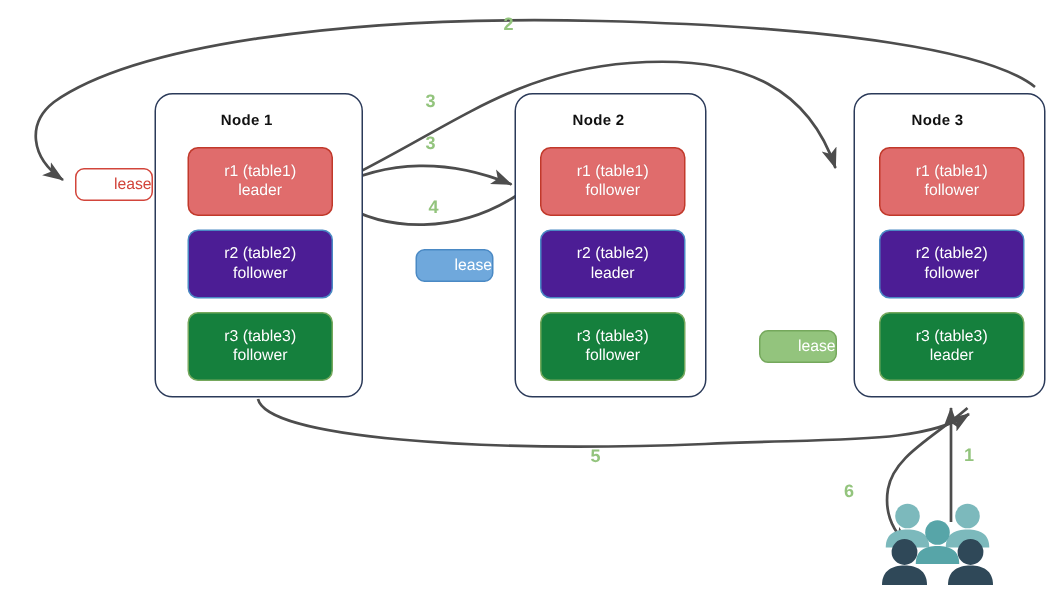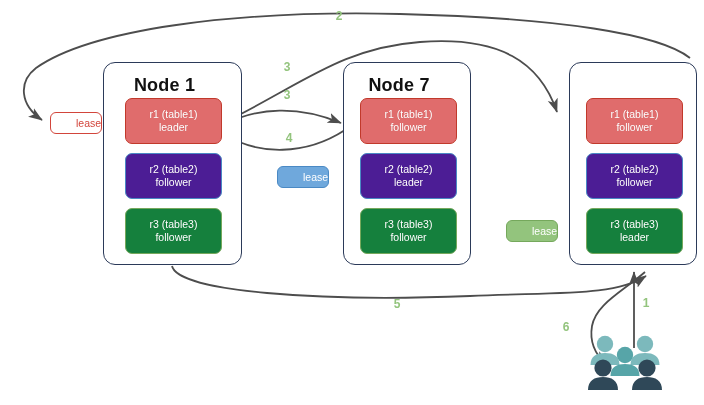--- a/index.html
+++ b/index.html
@@ -30,21 +30,21 @@
     box-sizing: border-box;
     border: 1.6px solid #2b3a59;
     border-radius: 12px;
     background: #ffffff;
   }
   .node-title {
     position: absolute;
     left: 0;
     right: 16px;
     text-align: center;
-    font-size: 18px;
+    font-size: 10px;
     font-weight: bold;
     color: #111111;
     letter-spacing: 0.2px;
   }
   .replica {
     position: absolute;
     box-sizing: border-box;
     border-radius: 7px;
     display: flex;
     flex-direction: column;
@@ -147,39 +147,40 @@
       <span class="ln">follower</span>
     </div>
 
     <div class="replica rep-green" style="left:21px; top:145px; width:97px; height:46px;">
       <span class="ln">r3 (table3)</span>
       <span class="ln">follower</span>
     </div>
   </div>
 
   <div class="node-box" style="left:343px; top:62px; width:128px; height:203px;">
-    <div class="node-title" style="top:12px;">Node 7</div>
+    <div class="node-title" style="top:12px;">Node 2</div>
 
     <div class="replica rep-red" style="left:16px; top:35px; width:97px; height:46px;">
       <span class="ln">r1 (table1)</span>
       <span class="ln">follower</span>
     </div>
 
     <div class="replica rep-blue" style="left:16px; top:90px; width:97px; height:46px;">
       <span class="ln">r2 (table2)</span>
       <span class="ln">leader</span>
     </div>
 
     <div class="replica rep-green" style="left:16px; top:145px; width:97px; height:46px;">
       <span class="ln">r3 (table3)</span>
       <span class="ln">follower</span>
     </div>
   </div>
 
   <div class="node-box" style="left:569px; top:62px; width:128px; height:203px;">
+    <div class="node-title" style="top:12px;">Node 3</div>
 
     <div class="replica rep-red" style="left:16px; top:35px; width:97px; height:46px;">
       <span class="ln">r1 (table1)</span>
       <span class="ln">follower</span>
     </div>
 
     <div class="replica rep-blue" style="left:16px; top:90px; width:97px; height:46px;">
       <span class="ln">r2 (table2)</span>
       <span class="ln">follower</span>
     </div>

